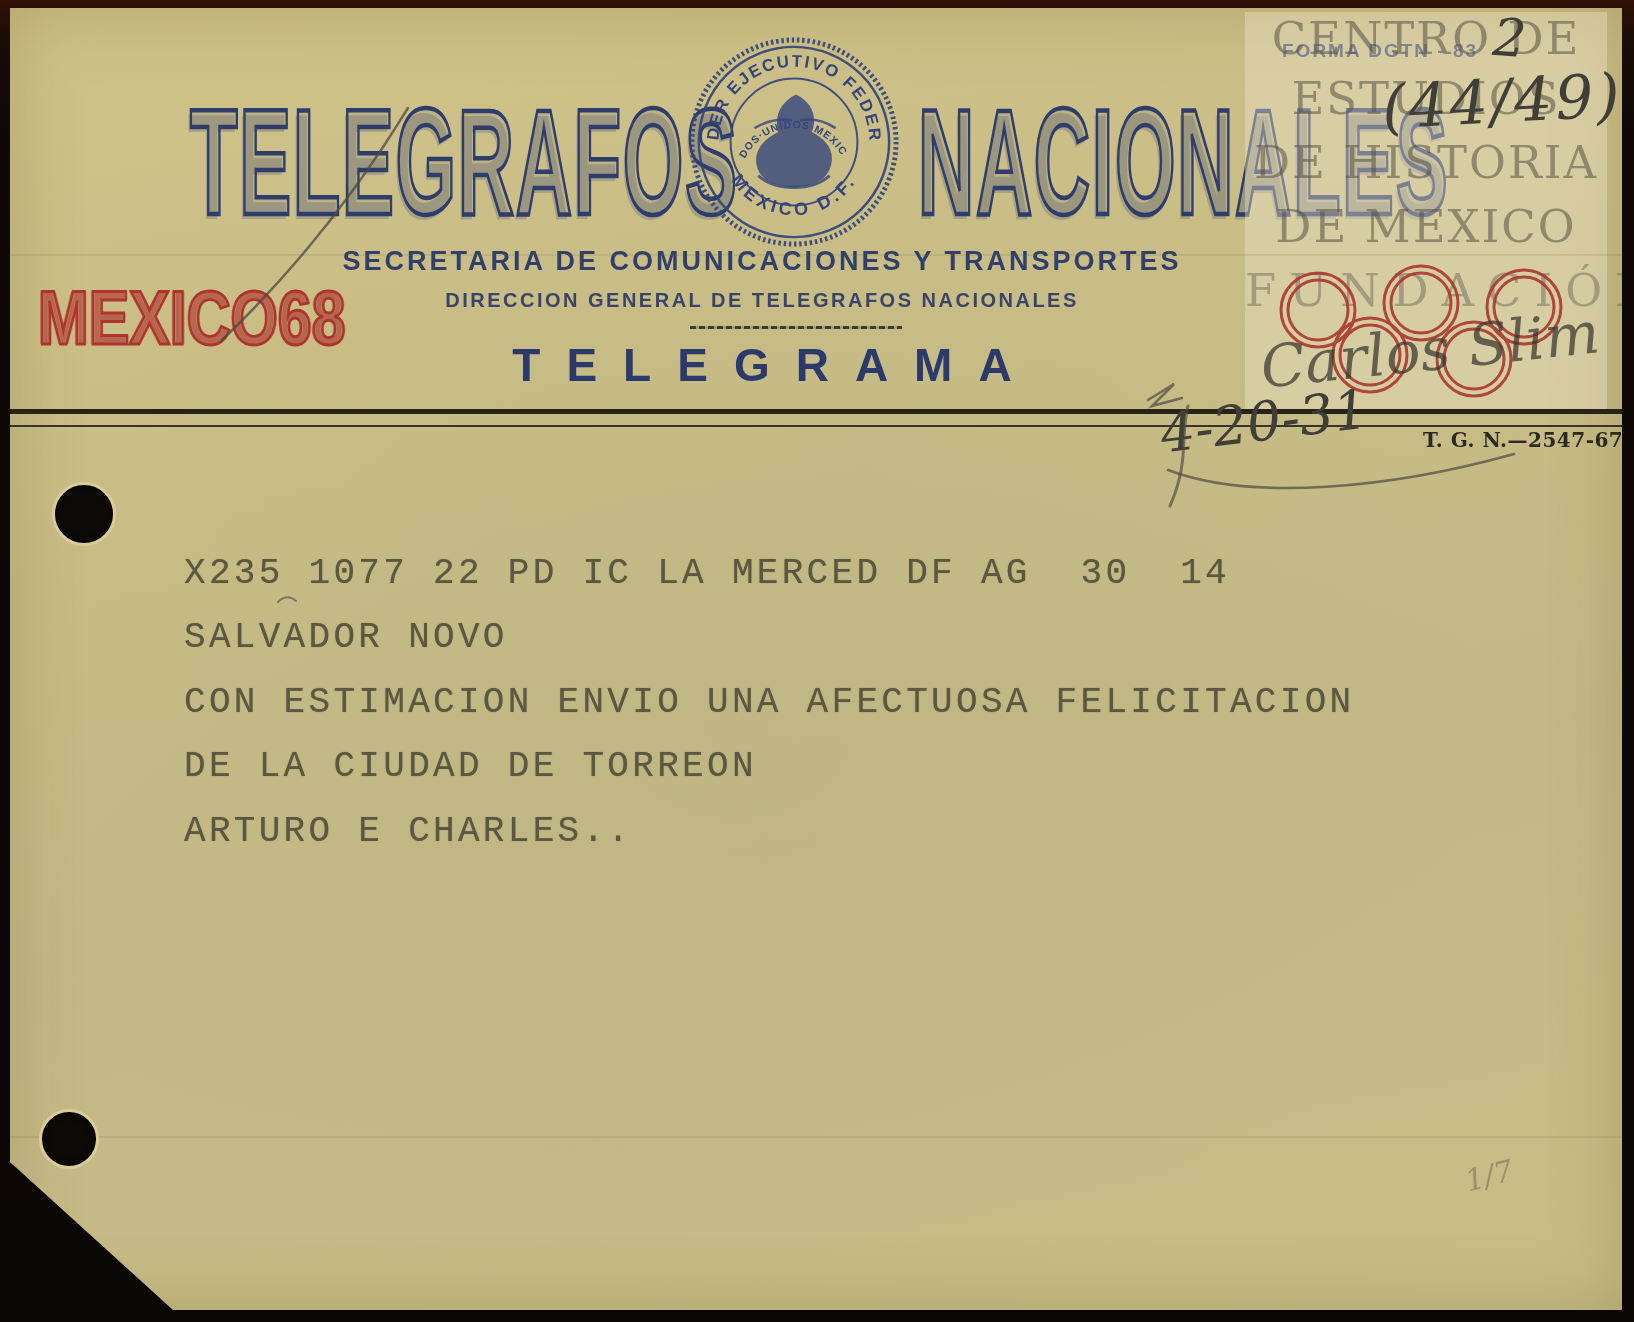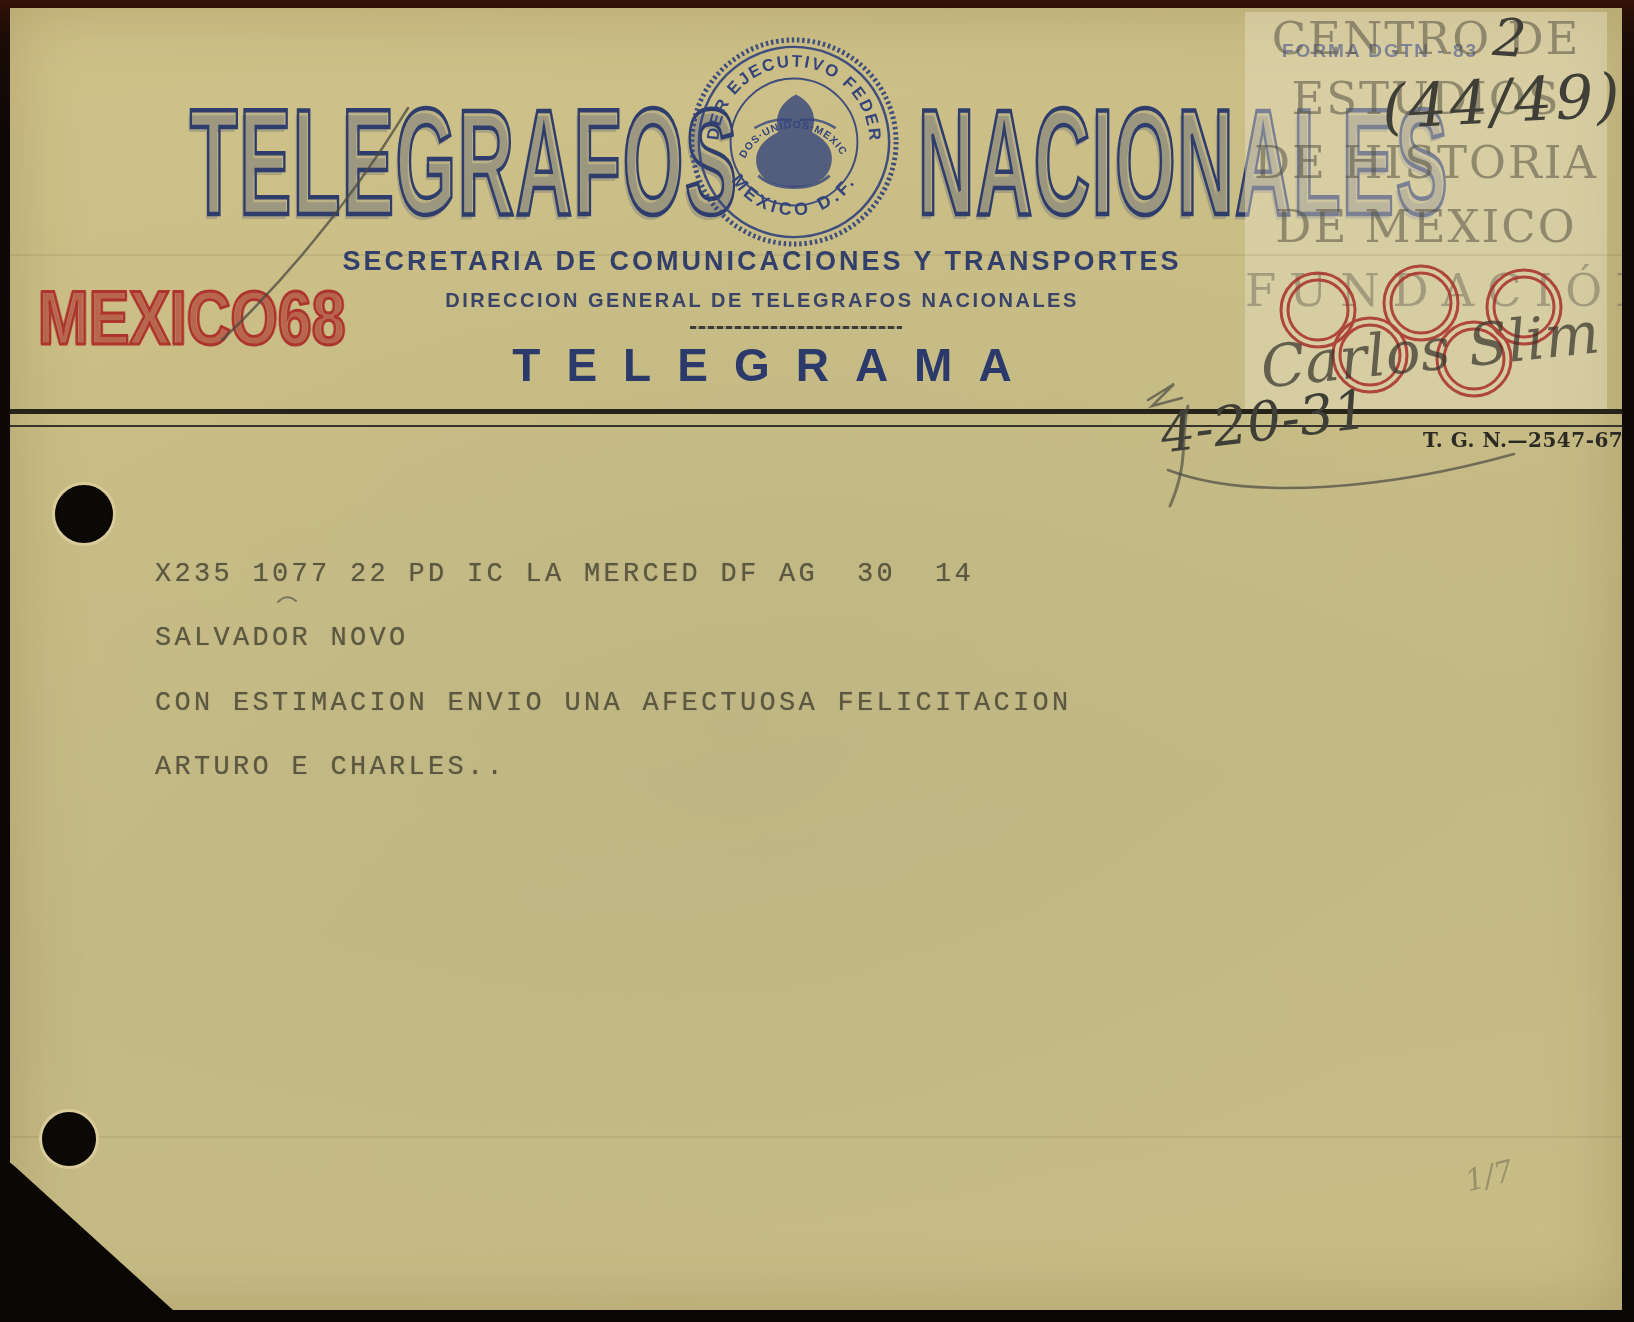--- a/index.html
+++ b/index.html
@@ -52,22 +52,22 @@
     position:absolute;left:0;right:0;top:401px;height:11px;
     border-top:5px solid #262319;border-bottom:2px solid #37342c;
   }
   .print-code{
     position:absolute;left:1413px;top:420px;font-family:"DejaVu Serif",serif;
     font-size:20px;font-weight:700;color:#2b2a22;white-space:nowrap;letter-spacing:0.5px;
   }
   .tbody{position:absolute;left:145px;top:534px;}
   .tline{
     font-family:"Liberation Mono","DejaVu Sans Mono",monospace;
-    font-size:27px;letter-spacing:3.3px;line-height:64.4px;white-space:pre;
-    color:#5b5741;text-shadow:0 0 1px rgba(91,87,65,0.55);
+    font-size:36px;letter-spacing:3.3px;line-height:64.4px;white-space:pre;
+    color:#5b5741;text-shadow:0 0 1px rgba(91,87,65,0.55);margin-left:29px;
   }
   
   .hole{position:absolute;border-radius:50%;background:#0c0906;border:3px solid #d9cc9a;box-shadow:0 0 6px rgba(0,0,0,0.5) inset;}
   .hole-top{left:42px;top:474px;width:58px;height:58px;}
   .hole-bottom{left:29px;top:1101px;width:54px;height:54px;}
   .fold{
     position:absolute;left:0;top:1140px;width:180px;height:162px;
     background:linear-gradient(115deg,#ded09f,#cfc28d 70%);
     clip-path:polygon(0 8%,56% 84%,13% 100%,0 100%);
   }
@@ -170,20 +170,21 @@
 
     <div class="hand hw-page">2</div>
     <div class="hand hw-folio">(44/49)</div>
     <div class="hand hw-note">4-20-31</div>
     <div class="hand hw-corner">1/7</div>
 
     <div class="tbody">
       <div class="tline">X235 1077 22 PD IC LA MERCED DF AG  30  14</div>
       <div class="tline">SALVADOR NOVO</div>
       <div class="tline">CON ESTIMACION ENVIO UNA AFECTUOSA FELICITACION</div>
+      <div class="tline">DE LA CIUDAD DE TORREON</div>
       <div class="tline">ARTURO E CHARLES..</div>
     </div>
 
     <svg class="pencil-svg" width="1612" height="1302" viewBox="0 0 1612 1302">
       <g fill="none" stroke="#4b4a42" stroke-linecap="round">
         <path d="M398,100 C360,162 300,248 212,332" stroke-width="2.5" opacity="0.75"></path>
         <path d="M1138,392 l26,-16 l-22,22 l30,-8" stroke-width="2.5" opacity="0.7"></path>
         <path d="M1178,398 C1170,428 1180,452 1160,498" stroke-width="3" opacity="0.65"></path>
         <path d="M1158,462 C1242,494 1382,480 1504,446" stroke-width="2.5" opacity="0.7"></path>
         <path d="M268,594 q9,-9 18,-1" stroke-width="2" opacity="0.6"></path>

